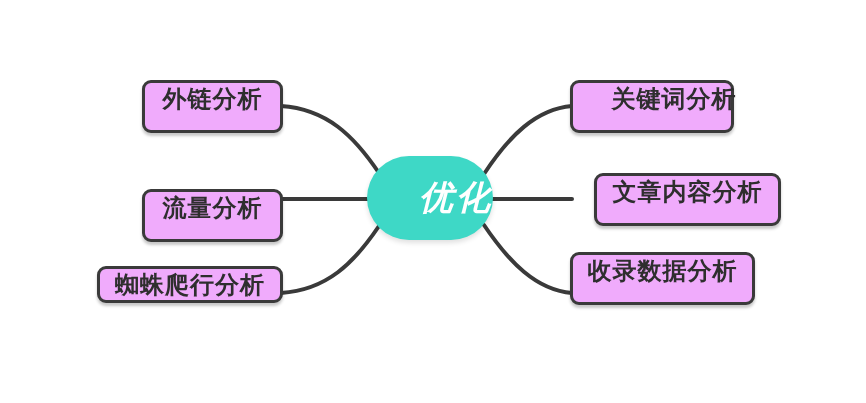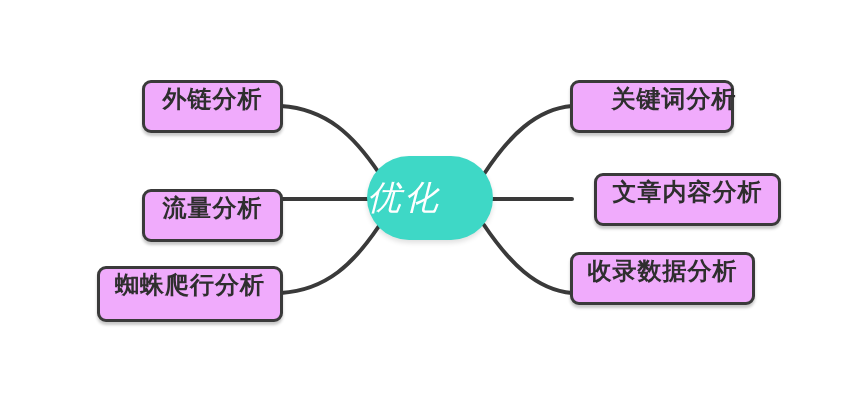--- a/index.html
+++ b/index.html
@@ -32,36 +32,36 @@
     font-weight: bold;
     font-size: 24px;
     color: #2e2e2e;
     letter-spacing: 1px;
     box-shadow: 0 3px 3px rgba(0,0,0,0.22);
     cursor: default;
     white-space: nowrap;
   }
   .n-wailian   { left: 142px; top: 80px;  width: 141px; height: 53px; }
   .n-liuliang  { left: 142px; top: 173px; width: 141px; height: 53px; margin-top: 16px; }
-  .n-zhizhu    { left: 97px;  top: 266px; width: 186px; height: 56px; }
+  .n-zhizhu    { left: 97px;  top: 266px; width: 186px; height: 37px; }
   .n-guanjianci{ left: 570px; top: 80px;  width: 164px; height: 53px; padding-left: 44px; }
   .n-wenzhang  { left: 570px; top: 173px; width: 187px; height: 53px; margin-left: 24px; }
   .n-shoulu    { left: 570px; top: 252px; width: 185px; height: 53px; }
   .center-node {
     position: absolute;
     z-index: 3;
     left: 367px; top: 156px;
     width: 126px; height: 84px;
     background: #3ed8c6;
     border-radius: 42px;
     display: flex;
     align-items: center;
-    justify-content: flex-start;
+    justify-content: flex-end;
     color: #ffffff;
-    font-weight: normal;
+    font-weight: bold;
     font-style: italic;
     font-size: 34px;
     letter-spacing: 3px;
     box-shadow: 0 3px 5px rgba(0,0,0,0.12);
     cursor: default;
   }
 </style>
 </head>
 <body>
 

